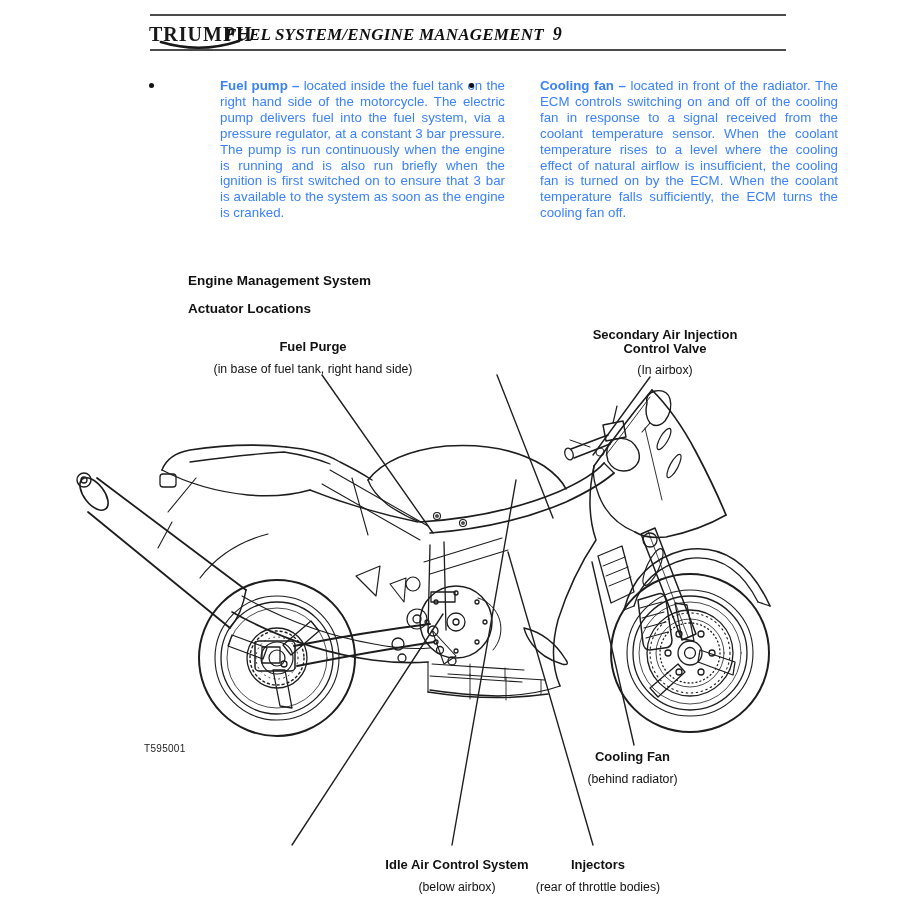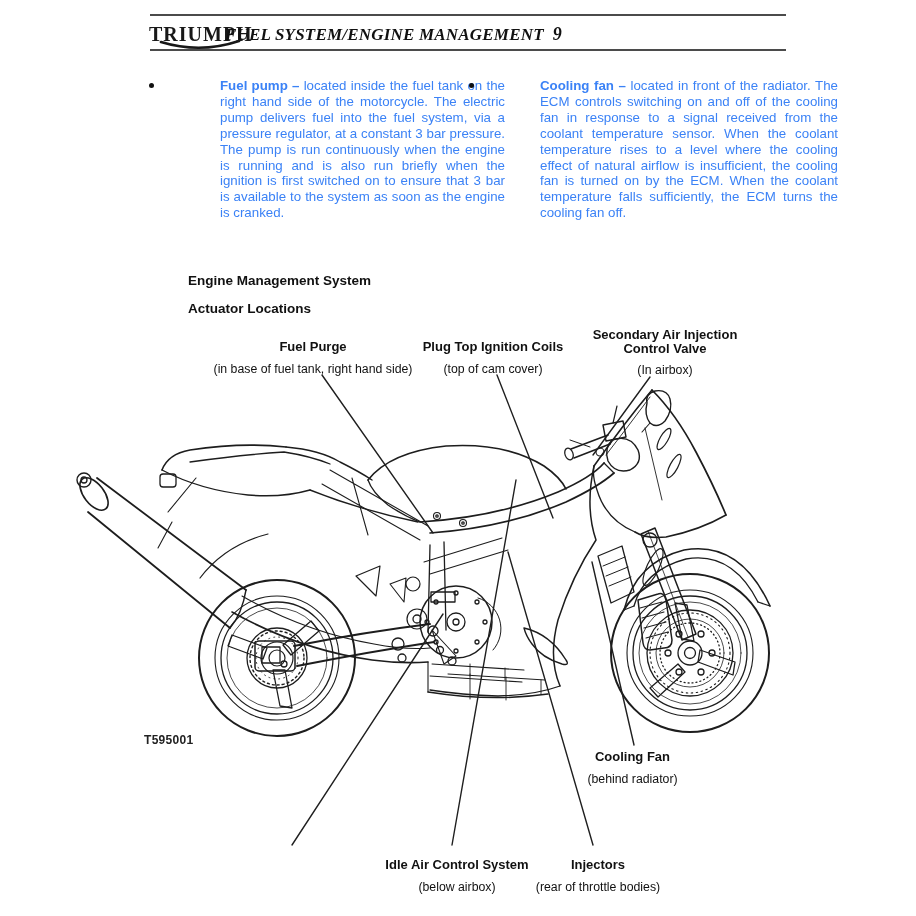--- a/index.html
+++ b/index.html
@@ -26,21 +26,21 @@
     position:absolute;top:78px;text-align:justify;
     font-size:13.3px;line-height:15.9px;color:#3b82f6;margin-left:48px;
   }
   .col b{font-weight:bold;}
   
   .h-bold{position:absolute;font-weight:bold;font-size:13.5px;color:#111;padding-left:40px;}
   
   .dlabel{position:absolute;text-align:center;color:#111;}
   .dlabel .t{font-weight:bold;font-size:13px;line-height:13.5px;}
   .dlabel .s{font-size:12.3px;line-height:13.5px;margin-top:9px;}
-  .figcode{position:absolute;font-size:12px;font-weight:bold;color:#222;letter-spacing:0.3px;}
+  .figcode{position:absolute;font-size:10px;font-weight:normal;color:#222;letter-spacing:0.3px;margin-top:10px;}
   
   svg.diagram{position:absolute;left:0;top:0;width:916px;height:916px;}
   .ink{fill:none;stroke:#1d1d1d;stroke-width:1.3;stroke-linecap:round;stroke-linejoin:round;}
 </style>
 </head>
 <body>
 
 <div class="page">
 
   <div class="rule" style="top:14px"></div>
@@ -70,24 +70,20 @@
   </div>
 
   <div class="h-bold" style="left:148px;top:273px">Engine Management System</div>
   <div class="h-bold" style="left:148px;top:301px">Actuator Locations</div>
 
   <div class="dlabel" style="left:203px;top:340px;width:220px">
     <div class="t">Fuel Purge</div>
     <div class="s">(in base of fuel tank, right hand side)</div>
   </div>
 
-  <div class="dlabel" style="left:383px;top:340px;width:220px">
-    <div class="t">Plug Top Ignition Coils</div>
-    <div class="s">(top of cam cover)</div>
-  </div>
 
   <div class="dlabel" style="left:550px;top:750px;width:165px">
     <div class="t">Cooling Fan</div>
     <div class="s">(behind radiator)</div>
   </div>
 
   <div class="dlabel" style="left:574px;top:328px;width:182px">
     <div class="t">Secondary Air Injection</div>
     <div class="t">Control Valve</div>
     <div class="s">(In airbox)</div>

